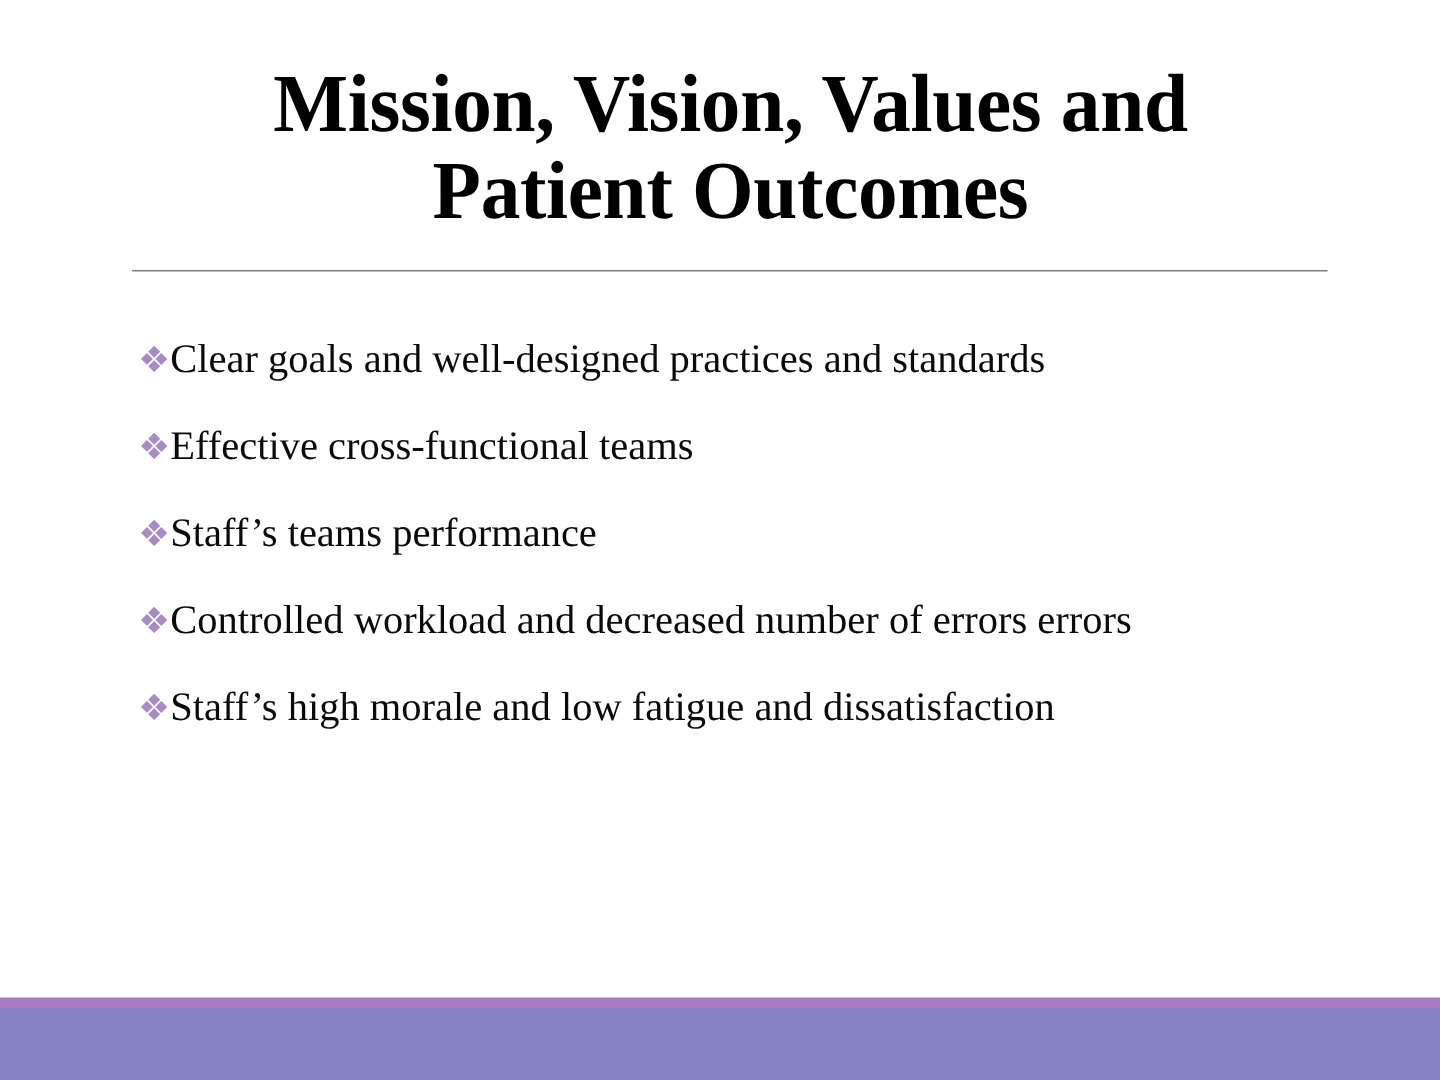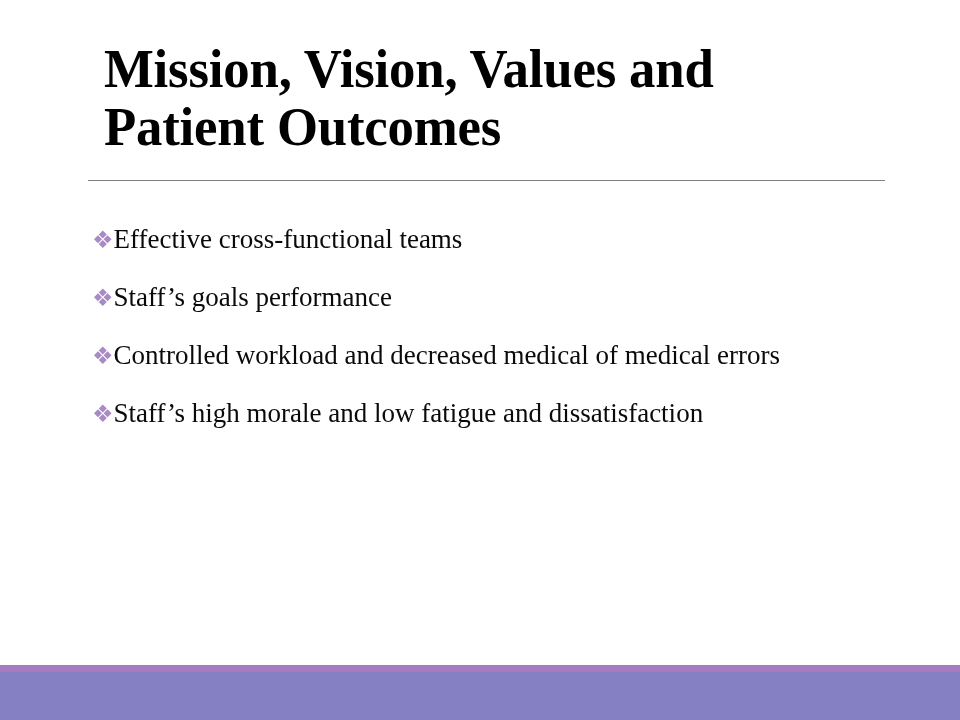--- a/index.html
+++ b/index.html
@@ -23,21 +23,21 @@
     background: #ffffff;
     overflow: hidden;
   }
 
   
   .title-block {
     position: absolute;
     left: 88px;
     top: 40px;
     width: 798px;
-    text-align: left;
+    text-align: center;
   }
   .title-line {
     font-family: "Liberation Serif", "DejaVu Serif", serif;
     font-weight: bold;
     font-size: 55px;
     line-height: 58px;
     color: #000000;
     letter-spacing: -0.2px;
     transform: scaleX(0.96);
     transform-origin: center top;
@@ -108,31 +108,34 @@
 
   <div class="title-block">
     <div class="title-line">Mission, Vision, Values and</div>
     <div class="title-line">Patient Outcomes</div>
   </div>
 
   <div class="title-rule"></div>
 
   <div class="bullets">
 
+    <div class="bullet-row">
+      <span class="bullet-mark">❖</span><span class="bullet-text">Clear goals and well-designed practices and standards</span>
+    </div>
 
     <div class="bullet-row">
       <span class="bullet-mark">❖</span><span class="bullet-text">Effective cross-functional teams</span>
     </div>
 
     <div class="bullet-row">
-      <span class="bullet-mark">❖</span><span class="bullet-text">Staff’s goals performance</span>
+      <span class="bullet-mark">❖</span><span class="bullet-text">Staff’s teams performance</span>
     </div>
 
     <div class="bullet-row">
-      <span class="bullet-mark">❖</span><span class="bullet-text">Controlled workload and decreased medical of medical errors</span>
+      <span class="bullet-mark">❖</span><span class="bullet-text">Controlled workload and decreased number of errors errors</span>
     </div>
 
 
     <div class="bullet-row">
       <span class="bullet-mark">❖</span><span class="bullet-text">Staff’s high morale and low fatigue and dissatisfaction</span>
     </div>
 
   </div>
 
   <div class="band-top"></div>

